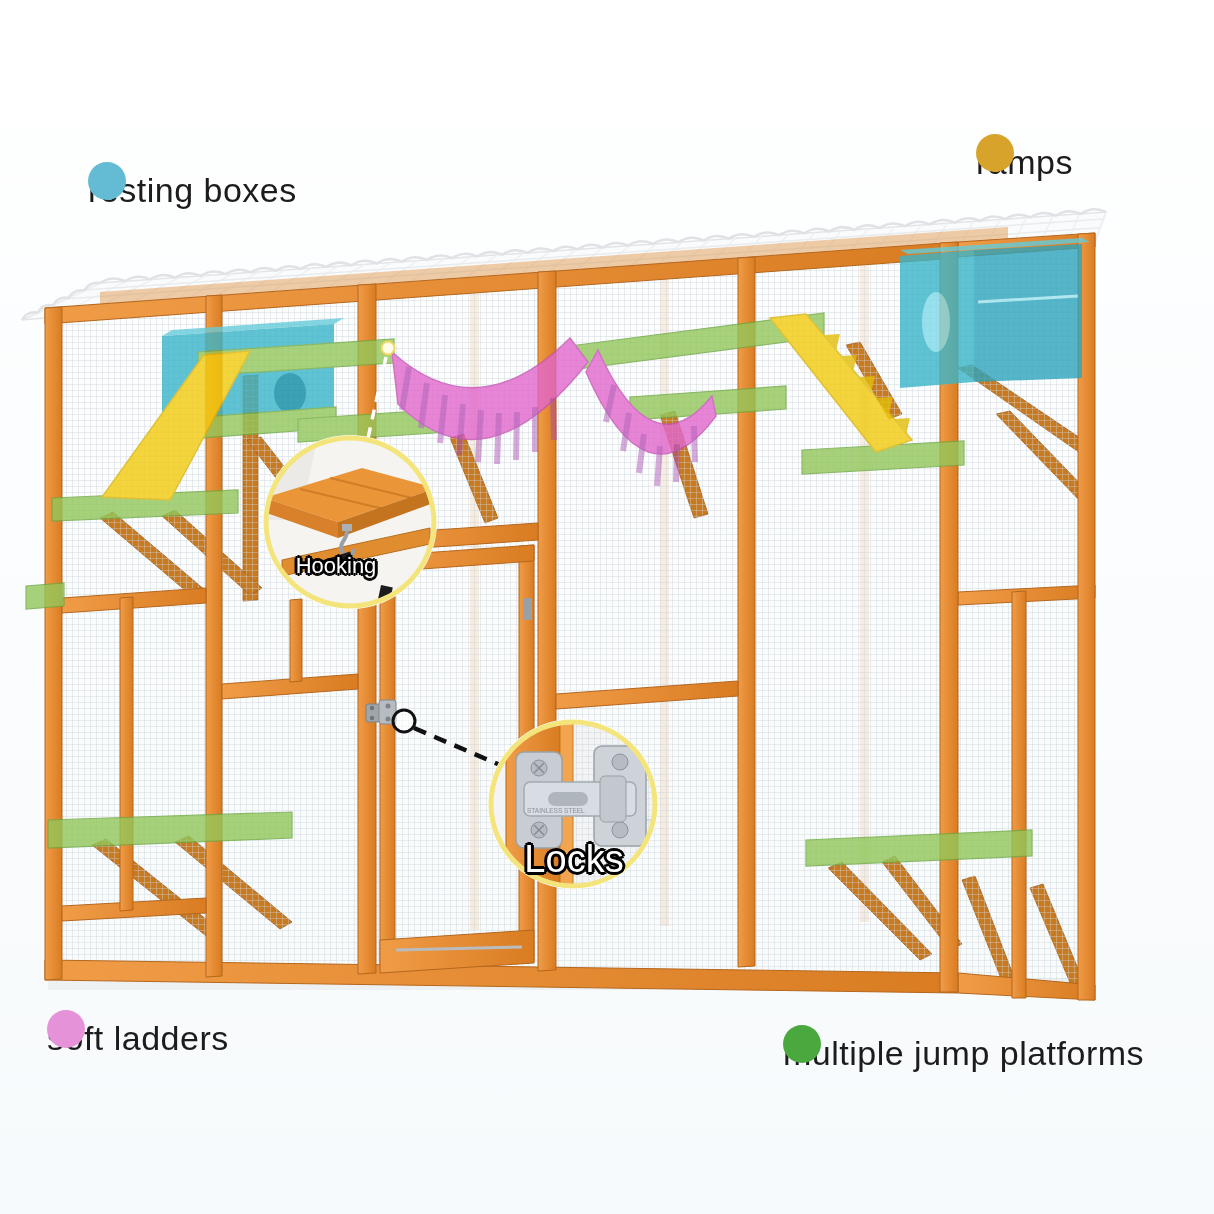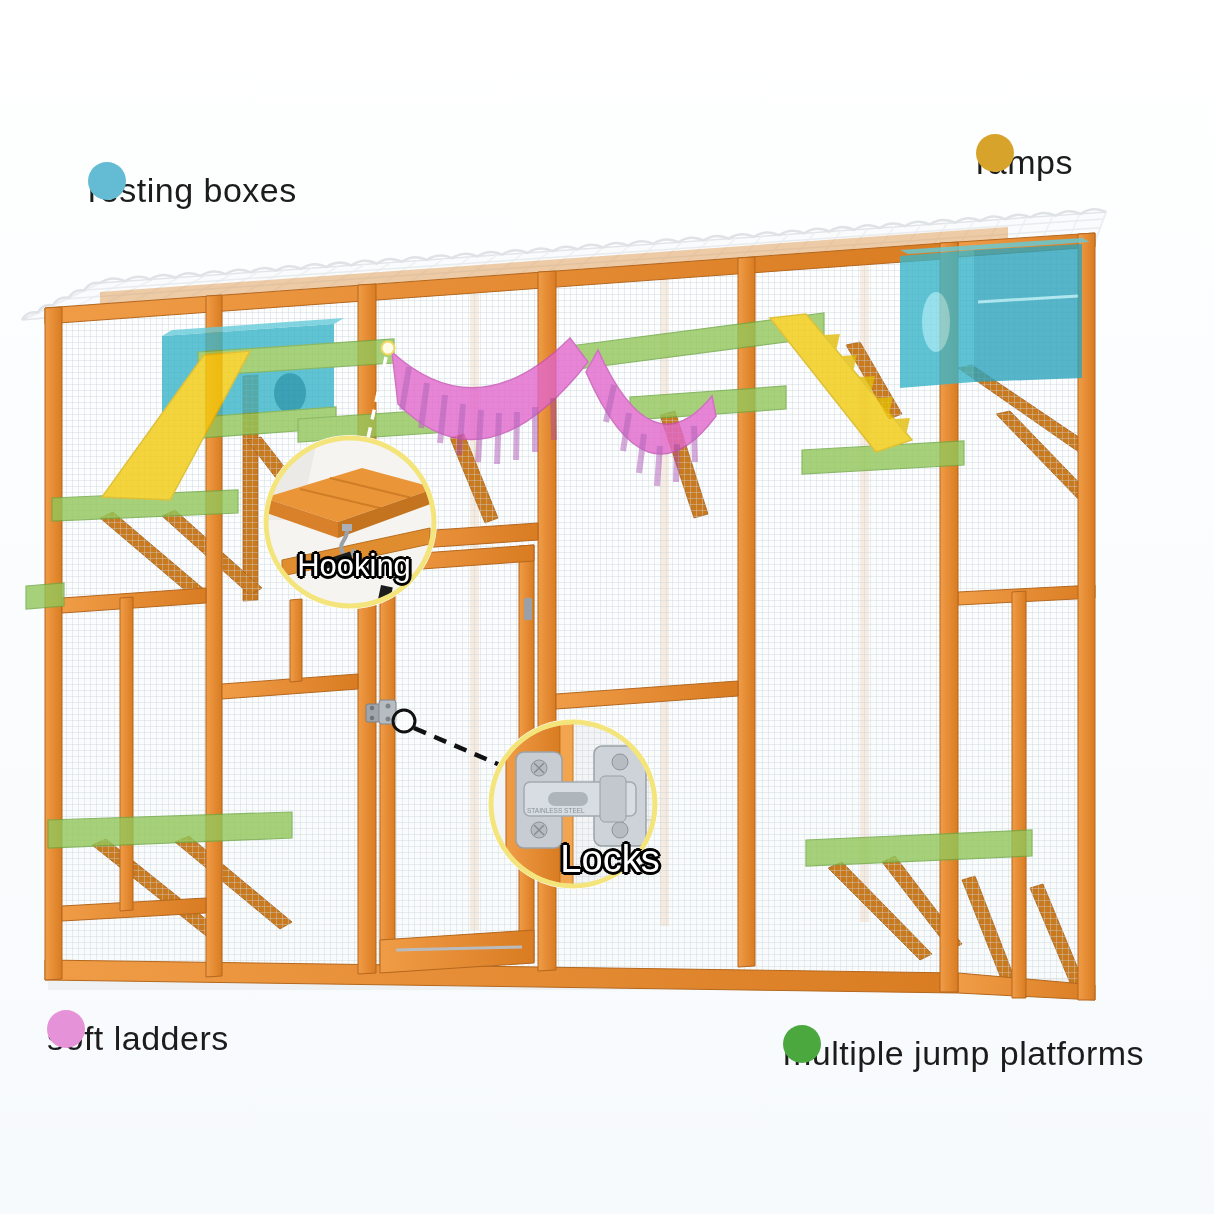--- a/index.html
+++ b/index.html
@@ -15,22 +15,22 @@
   }
   .legend-label{
     font-size:34px;color:#1c1c1c;letter-spacing:.5px;white-space:nowrap;
   }
   .callout-label{
     position:absolute;transform:translate(-50%,-50%);
     color:#ffffff;white-space:nowrap;z-index:30;
     text-shadow:-2px -2px 0 #000,2px -2px 0 #000,-2px 2px 0 #000,2px 2px 0 #000,
       0 -3px 0 #000,0 3px 0 #000,-3px 0 0 #000,3px 0 0 #000;
   }
-  #hooking-label{left:354px;top:566px;font-size:31px;}
-  #locks-label{left:574px;top:859px;font-size:38px;margin-left:36px;}
+  #hooking-label{left:336px;top:566px;font-size:22px;}
+  #locks-label{left:574px;top:859px;font-size:38px;}
 </style>
 </head>
 <body>
 
 <div id="stage">
 <svg width="1214" height="1214" viewBox="0 0 1214 1214">
   <defs>
     <pattern id="mesh" width="6" height="6" patternUnits="userSpaceOnUse">
       <path d="M6,0 L0,0 L0,6" fill="none" stroke="#ccd3d7" stroke-width="0.8"></path>
     </pattern>

